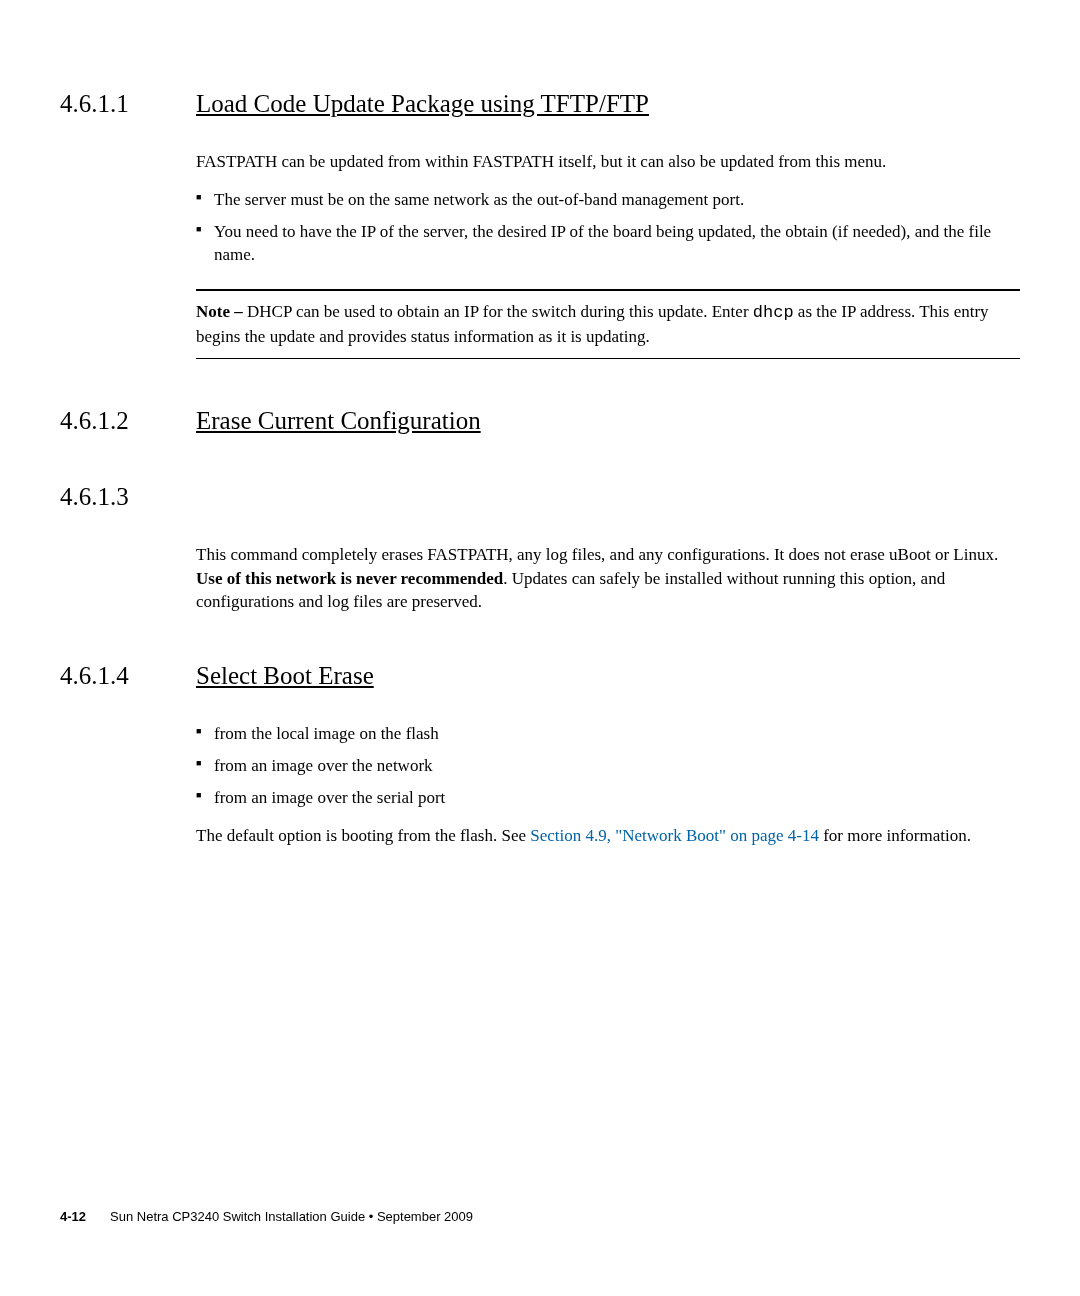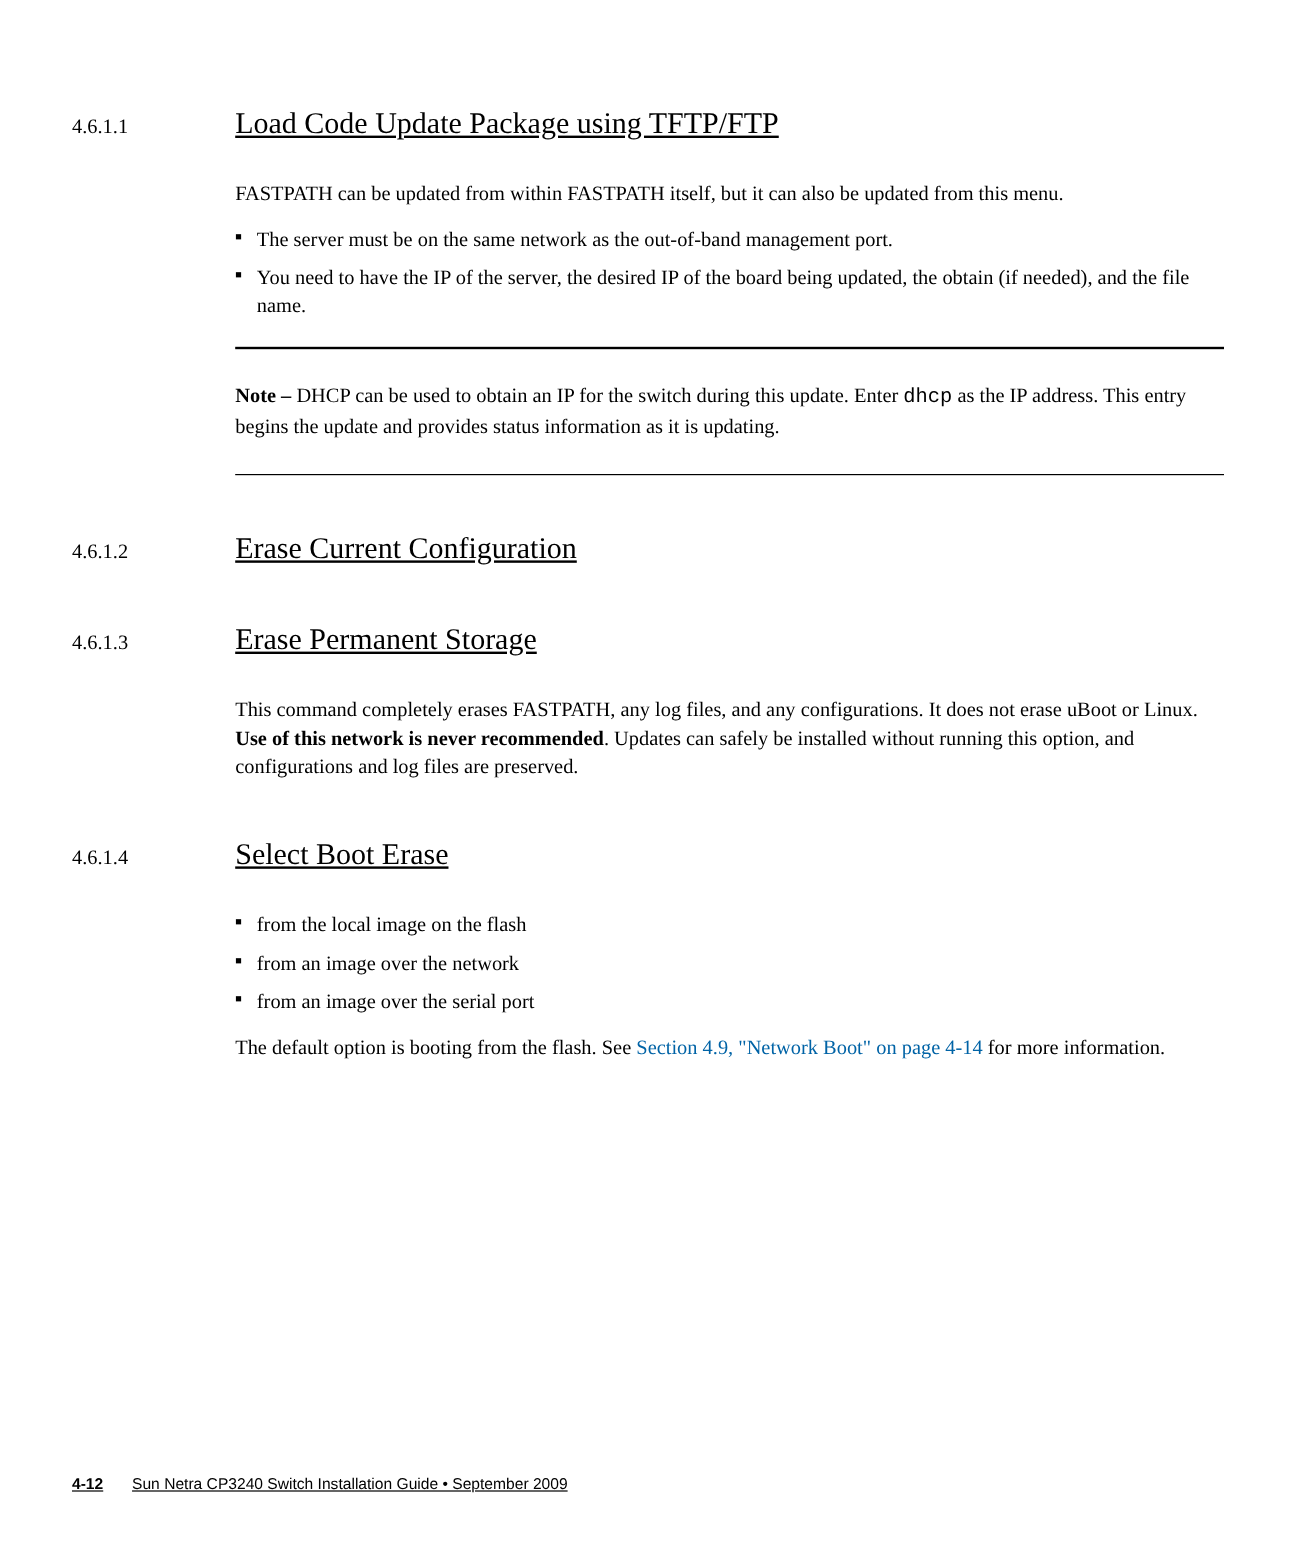--- a/index.html
+++ b/index.html
@@ -18,21 +18,21 @@
     }
     .section {
       margin-bottom: 48px;
     }
     .heading-row {
       display: flex;
       align-items: baseline;
       margin-bottom: 24px;
     }
     .section-number {
-      font-size: 17px;
+      font-size: 25px;
       font-weight: normal;
       width: 136px;
       flex-shrink: 0;
     }
     .section-title {
       font-size: 25px;
       font-weight: normal;
       text-decoration: underline;
     }
     .body-text {
@@ -58,45 +58,44 @@
       content: "■";
       position: absolute;
       left: 0;
       top: 3px;
       font-size: 9px;
     }
     .note-block {
       margin-left: 136px;
       border-top: 2px solid #000;
       border-bottom: 1px solid #000;
-      padding: 27px 0;
+      padding: 9px 0;
       margin-top: 22px;
       margin-bottom: 22px;
       font-size: 17px;
       line-height: 1.4;
     }
     .note-label {
       font-weight: bold;
     }
     .mono {
       font-family: "Courier New", Courier, monospace;
     }
     .bold {
       font-weight: bold;
     }
     .link {
       color: #0063a6;
     }
     .footer {
       position: absolute;
-      bottom: 52px;
+      bottom: 72px;
       left: 60px;
       font-size: 13px;
       font-family: Arial, Helvetica, sans-serif;
-      text-decoration: underline;
     }
     .footer-page {
       font-weight: bold;
       margin-right: 24px;
     }
   </style>
 </head>
 <body>
 
 <div class="section">
@@ -119,21 +118,20 @@
 <div class="section">
   <div class="heading-row">
     <div class="section-number">4.6.1.2</div>
     <div class="section-title">Erase Current Configuration</div>
   </div>
 </div>
 
 <div class="section">
   <div class="heading-row">
     <div class="section-number">4.6.1.3</div>
-    <div class="section-title">Erase Permanent Storage</div>
   </div>
   <div class="body-text">
     <p class="para"><span>This command completely erases FASTPATH, any log files, and any configurations. It does not erase uBoot or Linux.  </span><span class="bold">Use of this network is never recommended</span><span>. Updates can safely be installed without running this option, and configurations and log files are preserved.</span></p>
   </div>
 </div>
 
 <div class="section">
   <div class="heading-row">
     <div class="section-number">4.6.1.4</div>
     <div class="section-title">Select Boot Erase</div>

